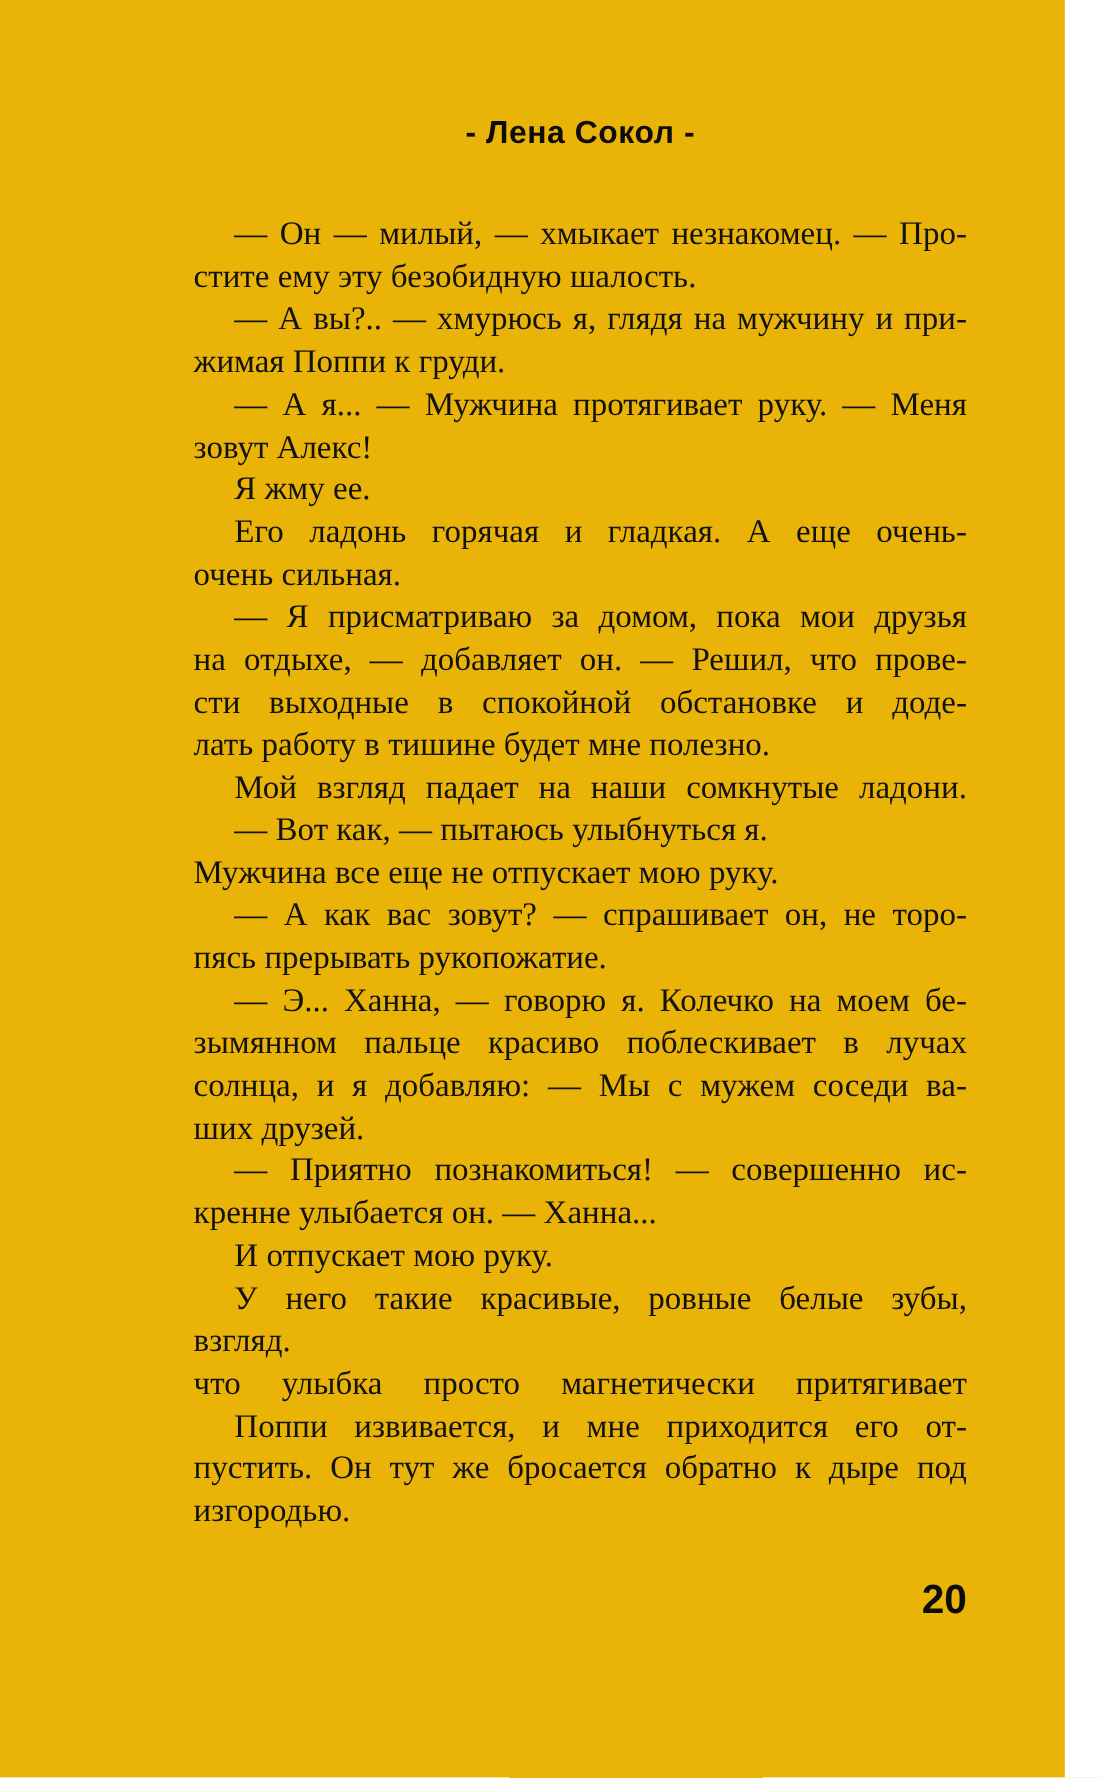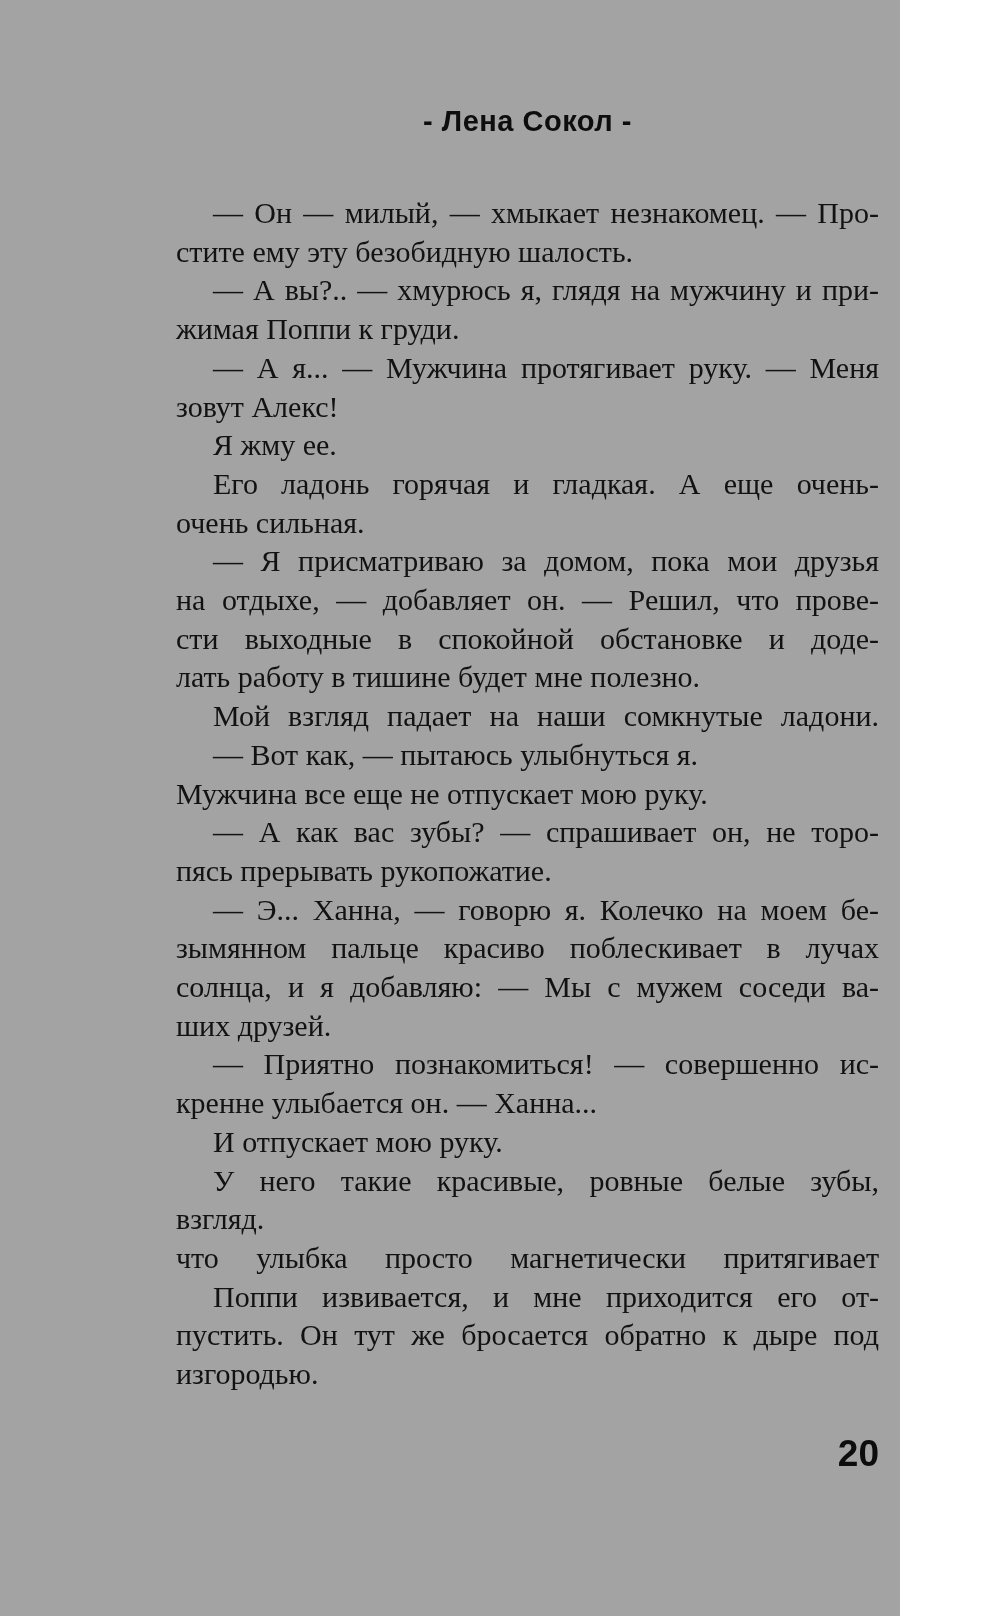--- a/index.html
+++ b/index.html
@@ -2,23 +2,23 @@
 <html lang="ru"><head>
 <meta charset="utf-8">
 <style>
   html, body {
     margin: 0;
     padding: 0;
     background: #ffffff;
   }
   #page {
     position: relative;
-    width: 900px;
+    width: 968px;
     height: 1616px;
-    background: #a3a3a3;
+    background: #eab308;
     overflow: hidden;
     color: #121212;
   }
   .running-header {
     position: absolute;
     top: 104px;
     left: 176px;
     width: 703px;
     text-align: center;
     font-family: "Liberation Sans", sans-serif;
@@ -78,21 +78,21 @@
       <div class="text-line indent">Я жму ее.</div>
       <div class="text-line indent just">Его ладонь горячая и гладкая. А еще очень-</div>
       <div class="text-line">очень сильная.</div>
       <div class="text-line indent just">— Я присматриваю за домом, пока мои друзья</div>
       <div class="text-line just">на отдыхе, — добавляет он. — Решил, что прове-</div>
       <div class="text-line just">сти выходные в спокойной обстановке и доде-</div>
       <div class="text-line">лать работу в тишине будет мне полезно.</div>
       <div class="text-line indent just">Мой взгляд падает на наши сомкнутые ладони.</div>
       <div class="text-line indent">— Вот как, — пытаюсь улыбнуться я.</div>
       <div class="text-line">Мужчина все еще не отпускает мою руку.</div>
-      <div class="text-line indent just">— А как вас зубы? — спрашивает он, не торо-</div>
+      <div class="text-line indent just">— А как вас зовут? — спрашивает он, не торо-</div>
       <div class="text-line">пясь прерывать рукопожатие.</div>
       <div class="text-line indent just">— Э... Ханна, — говорю я. Колечко на моем бе-</div>
       <div class="text-line just">зымянном пальце красиво поблескивает в лучах</div>
       <div class="text-line just">солнца, и я добавляю: — Мы с мужем соседи ва-</div>
       <div class="text-line">ших друзей.</div>
       <div class="text-line indent just">— Приятно познакомиться! — совершенно ис-</div>
       <div class="text-line">кренне улыбается он. — Ханна...</div>
       <div class="text-line indent">И отпускает мою руку.</div>
       <div class="text-line indent just">У него такие красивые, ровные белые зубы,</div>
       <div class="text-line">взгляд.</div>

